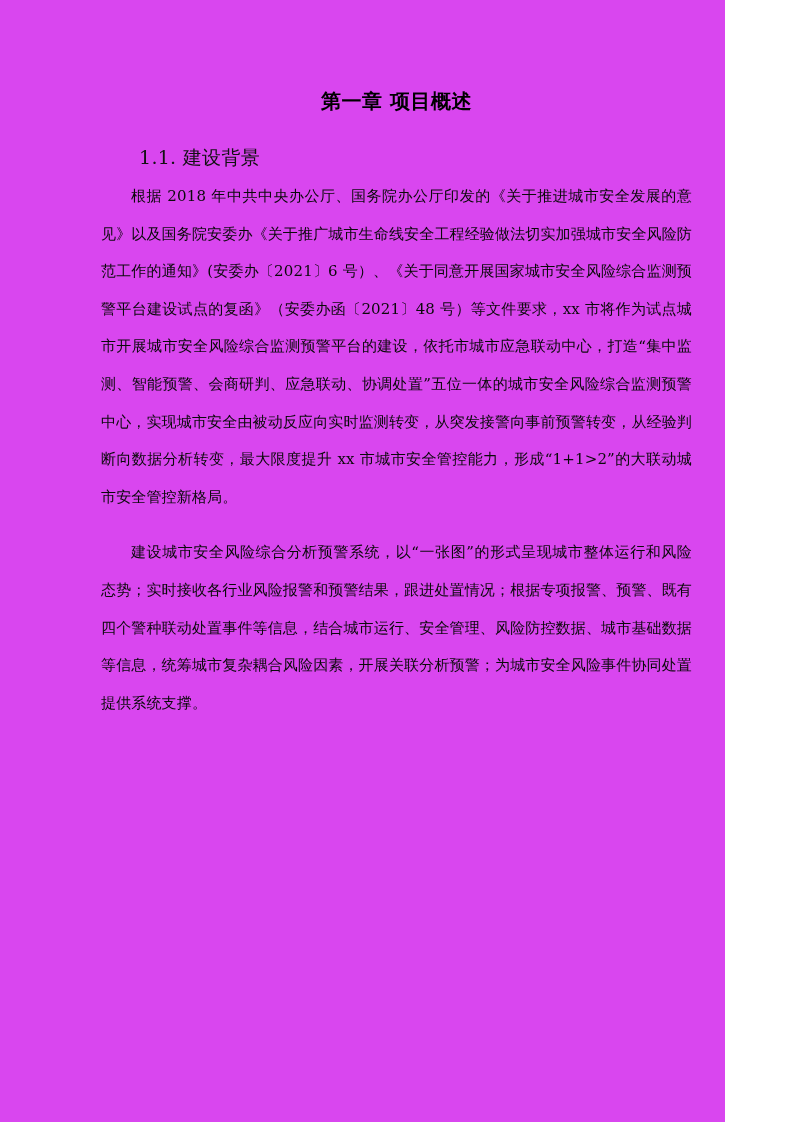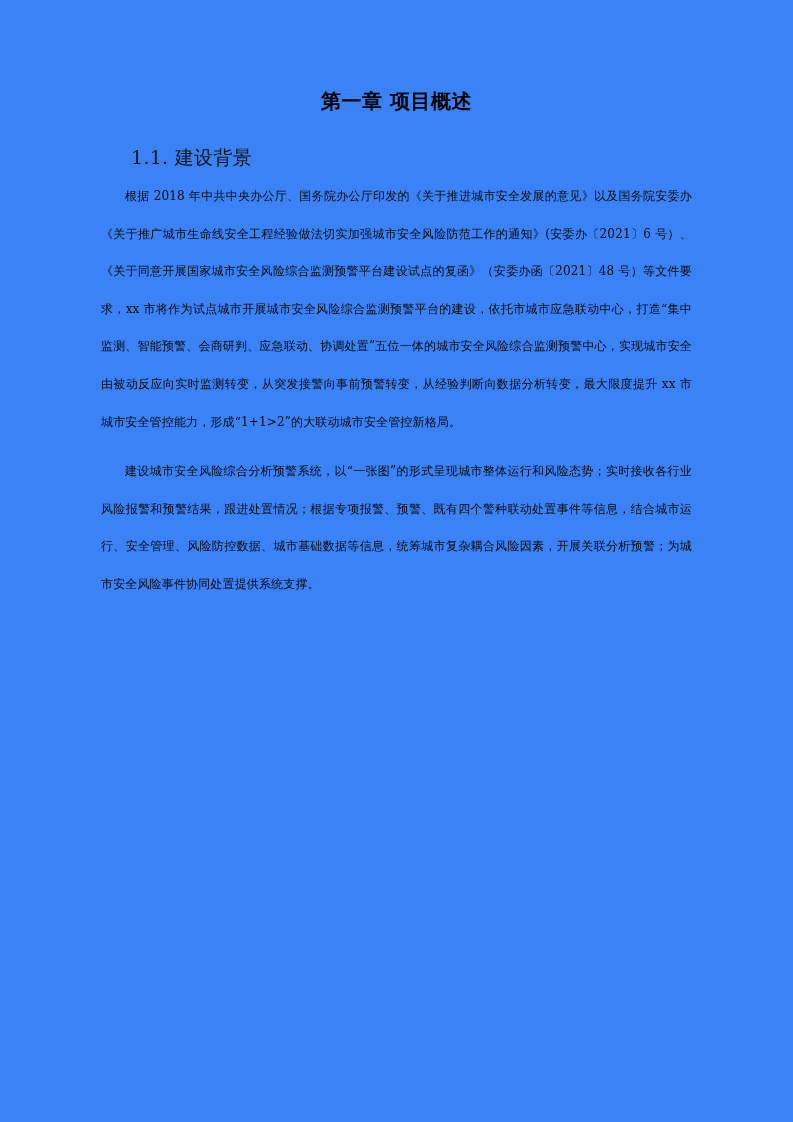--- a/index.html
+++ b/index.html
@@ -15,23 +15,23 @@
     position: relative;
     font-family: "DejaVu Serif", "Liberation Serif", serif;
     color: #000000;
     -webkit-font-smoothing: antialiased;
   }
 
   .page {
     position: absolute;
     left: 0;
     top: 0;
-    width: 793px;
+    width: 725px;
     height: 1122px;
-    background: #3b82f6;
+    background: #d946ef;
     box-sizing: border-box;
   }
 
   .content {
     position: absolute;
     left: 101px;
     top: 0;
     width: 591px;
   }
 
@@ -51,21 +51,21 @@
     letter-spacing: 0.5px;
     color: #000000;
     white-space: pre;
   }
 
   
   .section-heading {
     margin: 0;
     padding: 0;
     position: absolute;
-    left: 0;
+    left: 8px;
     top: 142px;
     width: 591px;
     text-indent: 30px;
     font-family: "DejaVu Serif", "Liberation Serif", serif;
     font-weight: normal;
     font-size: 19px;
     line-height: 30px;
     letter-spacing: 0.3px;
     color: #111111;
     white-space: pre;
@@ -76,32 +76,32 @@
     position: absolute;
     left: 0;
     top: 178px;
     width: 591px;
   }
 
   p.para {
     margin: 0;
     padding: 0;
     font-family: "DejaVu Serif", "Liberation Serif", serif;
-    font-size: 12px;
+    font-size: 15px;
     line-height: 37.6px;
     text-align: justify;
     text-justify: inter-ideograph;
     text-indent: 2em;
     letter-spacing: 0.15px;
     color: #0a0a0a;
     word-break: break-all;
   }
 
   p.para + p.para {
-    margin-top: 12px;
+    margin-top: 18px;
   }
 </style>
 </head>
 <body>
 
 <div class="page">
   <div class="content">
 
     <h1 class="chapter-title">第一章 项目概述</h1>
 

